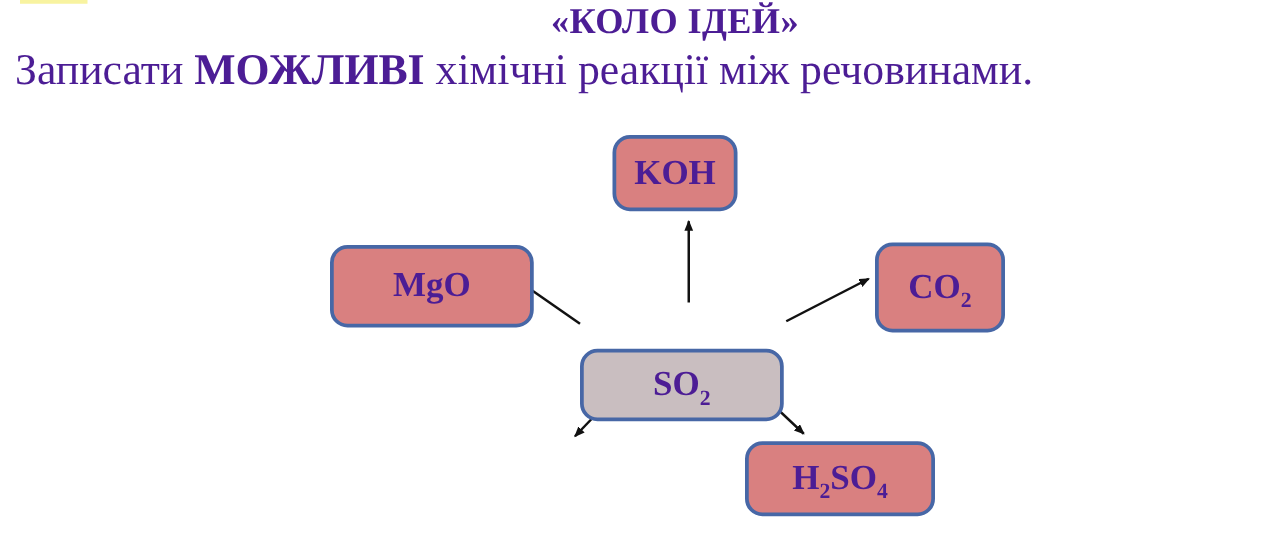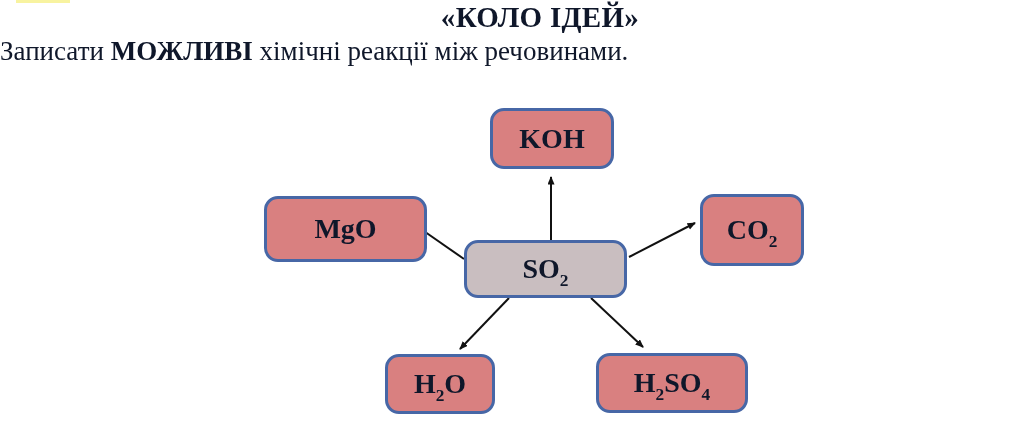--- a/index.html
+++ b/index.html
@@ -3,44 +3,44 @@
 <meta charset="utf-8">
 <style>
   html, body { margin: 0; padding: 0; background: #ffffff; }
   .stage {
     position: relative;
     width: 1024px;
     height: 429px;
     background: #ffffff;
     overflow: hidden;
     font-family: "Liberation Serif", "DejaVu Serif", serif;
-    color: #0f172a;
+    color: #4c1d95;
   }
   .highlight-strip {
     position: absolute;
     left: 16px; top: 0;
     width: 54px; height: 3px;
     background: var(--highlight-strip, #F8F3A0);
   }
   .title {
     position: absolute;
     top: 1px; left: 0;
     width: 100%;
     margin: 0;
     text-align: center;
     transform: translateX(28px);
     font-size: 29px;
     font-weight: bold;
     letter-spacing: 0.3px;
   }
   .instruction {
     position: absolute;
-    top: 36px; left: 0;
+    top: 36px; left: 12px;
     margin: 0;
-    font-size: 27px;
+    font-size: 35px;
     white-space: nowrap;
   }
   .instruction b { font-weight: bold; }
   .arrows {
     position: absolute;
     left: 0; top: 0;
     width: 1024px; height: 429px;
     pointer-events: none;
   }
   .arrows line { stroke: var(--arrow, #111111); stroke-width: 2; }
@@ -51,28 +51,28 @@
     border: 3px solid var(--node-border, #4767A6);
     border-radius: 14px;
     background: var(--node-fill, #D98080);
     display: flex;
     align-items: center;
     justify-content: center;
     font-weight: bold;
     font-size: 28px;
     line-height: 1;
   }
-  .node.center { background: var(--center-fill, #C9BEC0); }
+  .node.center { background: var(--center-fill, #C9BEC0); margin-top: 39px; }
   .chem { white-space: nowrap; }
   .chem sub {
     font-size: 0.62em;
     line-height: 0;
     vertical-align: -0.45em;
   }
-  .node-koh   { left: 490px; top: 108px; width: 124px; height: 61px; }
+  .node-koh   { left: 490px; top: 108px; width: 100px; height: 61px; }
   .node-mgo   { left: 264px; top: 196px; width: 163px; height: 66px; }
   .node-co2   { left: 700px; top: 194px; width: 104px; height: 72px; }
   .node-so2   { left: 464px; top: 240px; width: 163px; height: 58px; }
   .node-h2o   { left: 385px; top: 354px; width: 110px; height: 60px; }
   .node-h2so4 { left: 596px; top: 353px; width: 152px; height: 60px; }
 </style>
 </head>
 <body>
 
 <div class="stage">
@@ -105,21 +105,18 @@
   </div>
 
   <div class="node node-co2">
     <span class="chem"><span>CO</span><sub>2</sub></span>
   </div>
 
   <div class="node center node-so2">
     <span class="chem"><span>SO</span><sub>2</sub></span>
   </div>
 
-  <div class="node node-h2o">
-    <span class="chem"><span>H</span><sub>2</sub><span>O</span></span>
-  </div>
 
   <div class="node node-h2so4">
     <span class="chem"><span>H</span><sub>2</sub><span>SO</span><sub>4</sub></span>
   </div>
 
 </div>
 
 </body></html>

